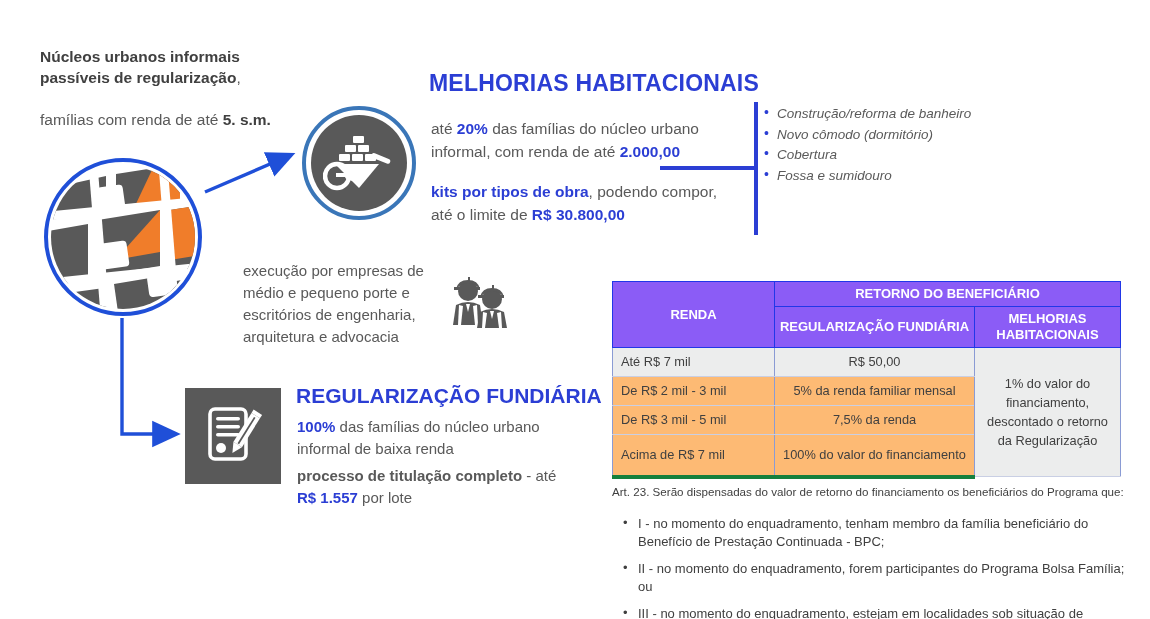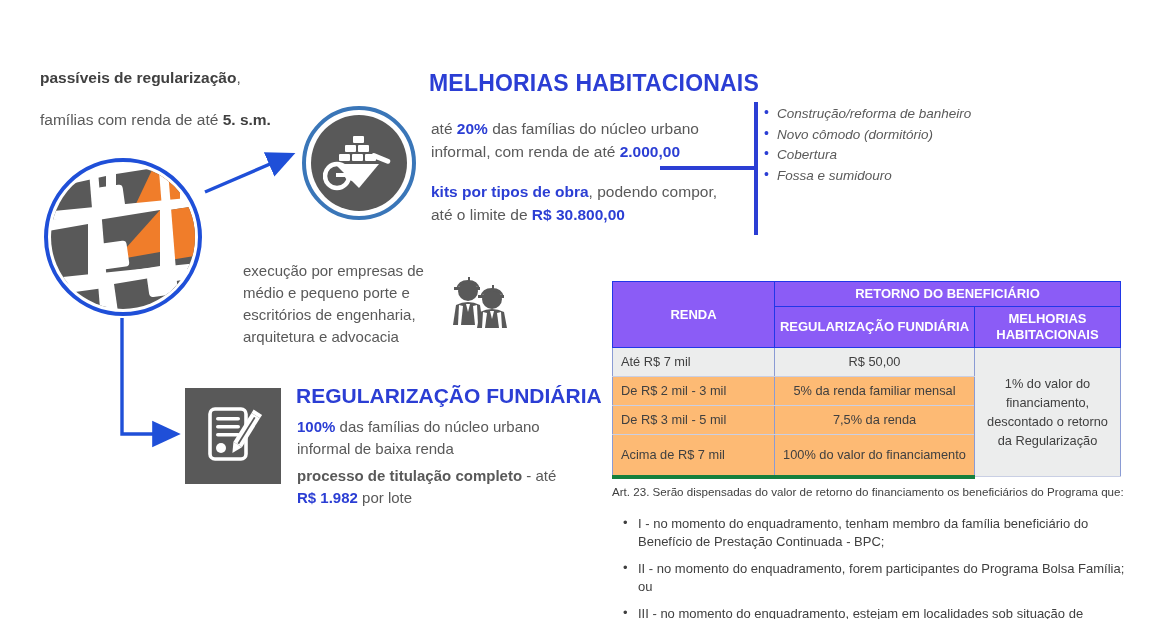--- a/index.html
+++ b/index.html
@@ -148,21 +148,21 @@
   <defs>
     <marker id="ah" markerWidth="9" markerHeight="9" refX="7" refY="4.5" orient="auto" markerUnits="strokeWidth">
       <path d="M0,0.6 L8.4,4.5 L0,8.4 z" fill="#1f4fd8"></path>
     </marker>
   </defs>
   <path d="M205,192 L291,155" stroke="#1f4fd8" stroke-width="3.4" fill="none" marker-end="url(#ah)"></path>
   <path d="M122,318 L122,434 L176,434" stroke="#1f4fd8" stroke-width="3.4" fill="none" marker-end="url(#ah)"></path>
 </svg>
 
 <div class="abs" id="intro-text">
-  <br>
+  <span class="b">Núcleos urbanos informais</span><br>
   <span class="b">passíveis de regularização</span><span>,</span><br>
   <br>
   <span>famílias com renda de até </span><span class="b">5. s.m.</span>
 </div>
 
 <div class="abs circle-icon" id="map-circle">
   <svg width="150" height="150" viewBox="0 0 150 150">
     <defs>
       <clipPath id="mapclip">
           <circle cx="75" cy="75" r="72"></circle>
@@ -287,21 +287,21 @@
   </svg>
 </div>
 
 <div class="abs" id="regularizacao-title">REGULARIZAÇÃO FUNDIÁRIA</div>
 
 <div class="abs" id="regularizacao-p1">
   <span class="blue-b">100%</span><span> das famílias do núcleo urbano informal de baixa renda</span>
 </div>
 
 <div class="abs" id="regularizacao-p2">
-  <b>processo de titulação completo</b><span> - até </span><br><span class="blue-b">R$ 1.982</span><span> por lote</span>
+  <b>processo de titulação completo</b><span> - até </span><br><span class="blue-b">R$ 1.557</span><span> por lote</span>
 </div>
 
 <table class="abs" id="return-table">
   <colgroup>
     <col style="width:162px">
       <col style="width:200px">
       <col style="width:146px">
   </colgroup>
   <thead>
     <tr>

